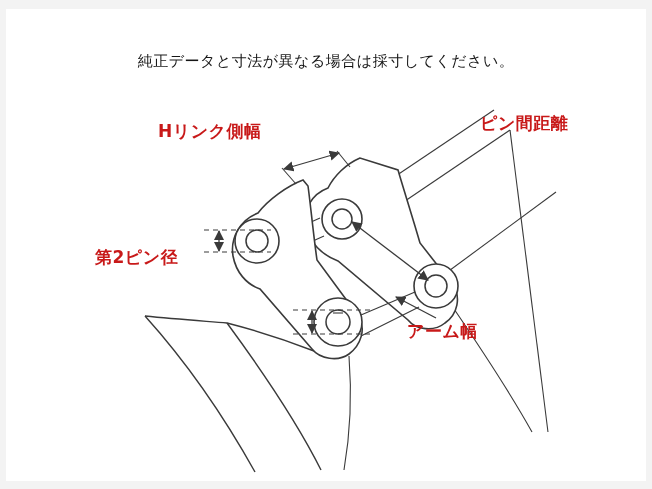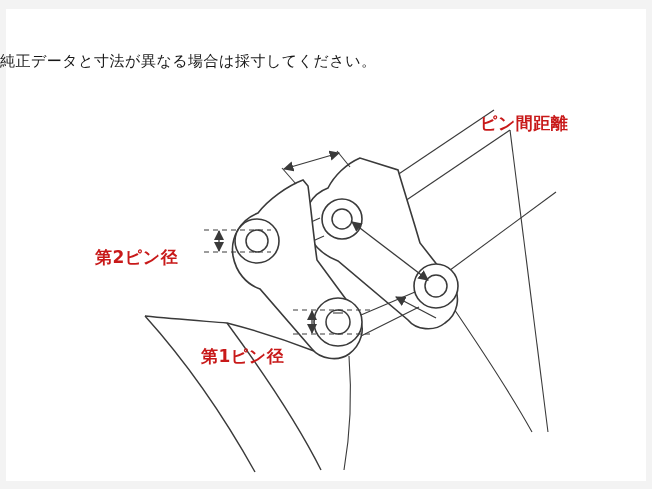--- a/index.html
+++ b/index.html
@@ -9,20 +9,21 @@
     background:var(--page-bg,#f3f3f3);
     font-family:"DejaVu Sans","Liberation Sans",sans-serif;
     overflow:hidden;
   }
   .canvas{
     position:absolute;left:6px;top:9px;right:6px;bottom:8px;
     background:var(--canvas-bg,#ffffff);
   }
   .title{
     position:absolute;left:0;right:0;top:52px;
+    text-align:center;
     font-size:15px;font-weight:500;
     color:var(--title-text,#161616);
     letter-spacing:.5px;
   }
   .dim-label{
     position:absolute;
     font-size:17px;font-weight:bold;
     color:var(--label-red,#c81919);
     white-space:nowrap;
     letter-spacing:.5px;
@@ -129,16 +130,17 @@
       <path class="dim" d="M312,311 L312,333" marker-start="url(#mA)" marker-end="url(#mA)"></path>
     </g>
 
     <g>
       <path class="dim" d="M436,318 L396,297" marker-end="url(#mA)"></path>
     </g>
   </svg>
 
   <div class="title">純正データと寸法が異なる場合は採寸してください。</div>
 
+  <div class="dim-label lbl-hlink">Hリンク側幅</div>
   <div class="dim-label lbl-pindist">ピン間距離</div>
   <div class="dim-label lbl-pin2">第2ピン径</div>
-  <div class="dim-label lbl-pin1">第1ピン径</div>
+  <div class="dim-label lbl-armwidth">アーム幅</div>
 </div>
 
 </body></html>

